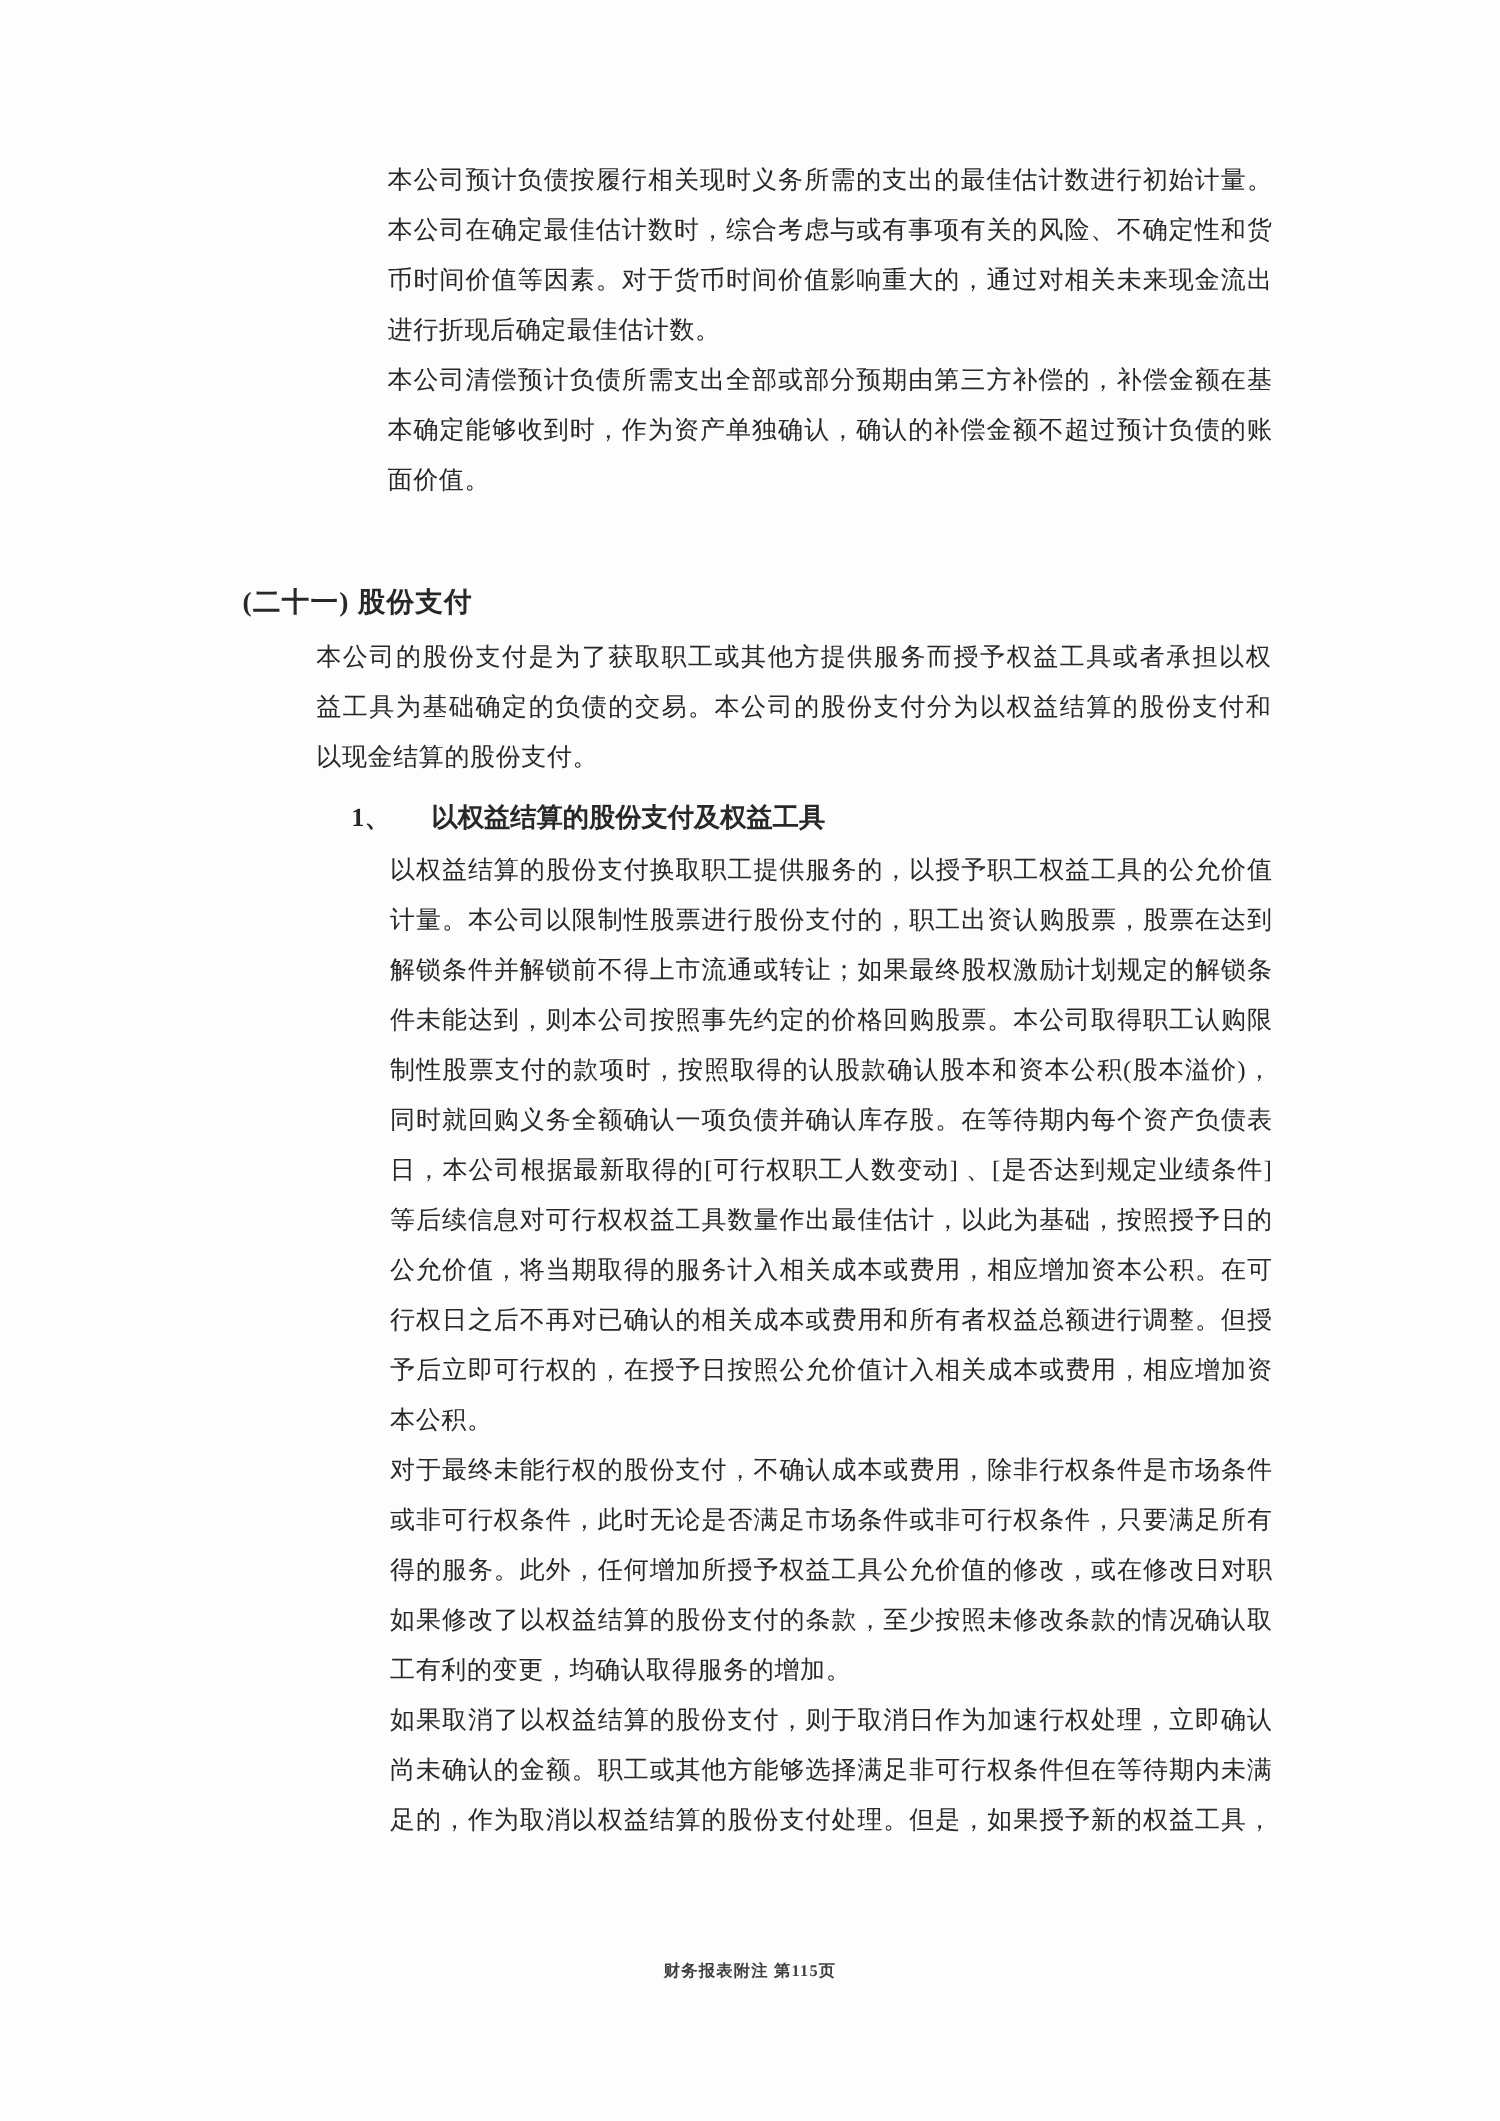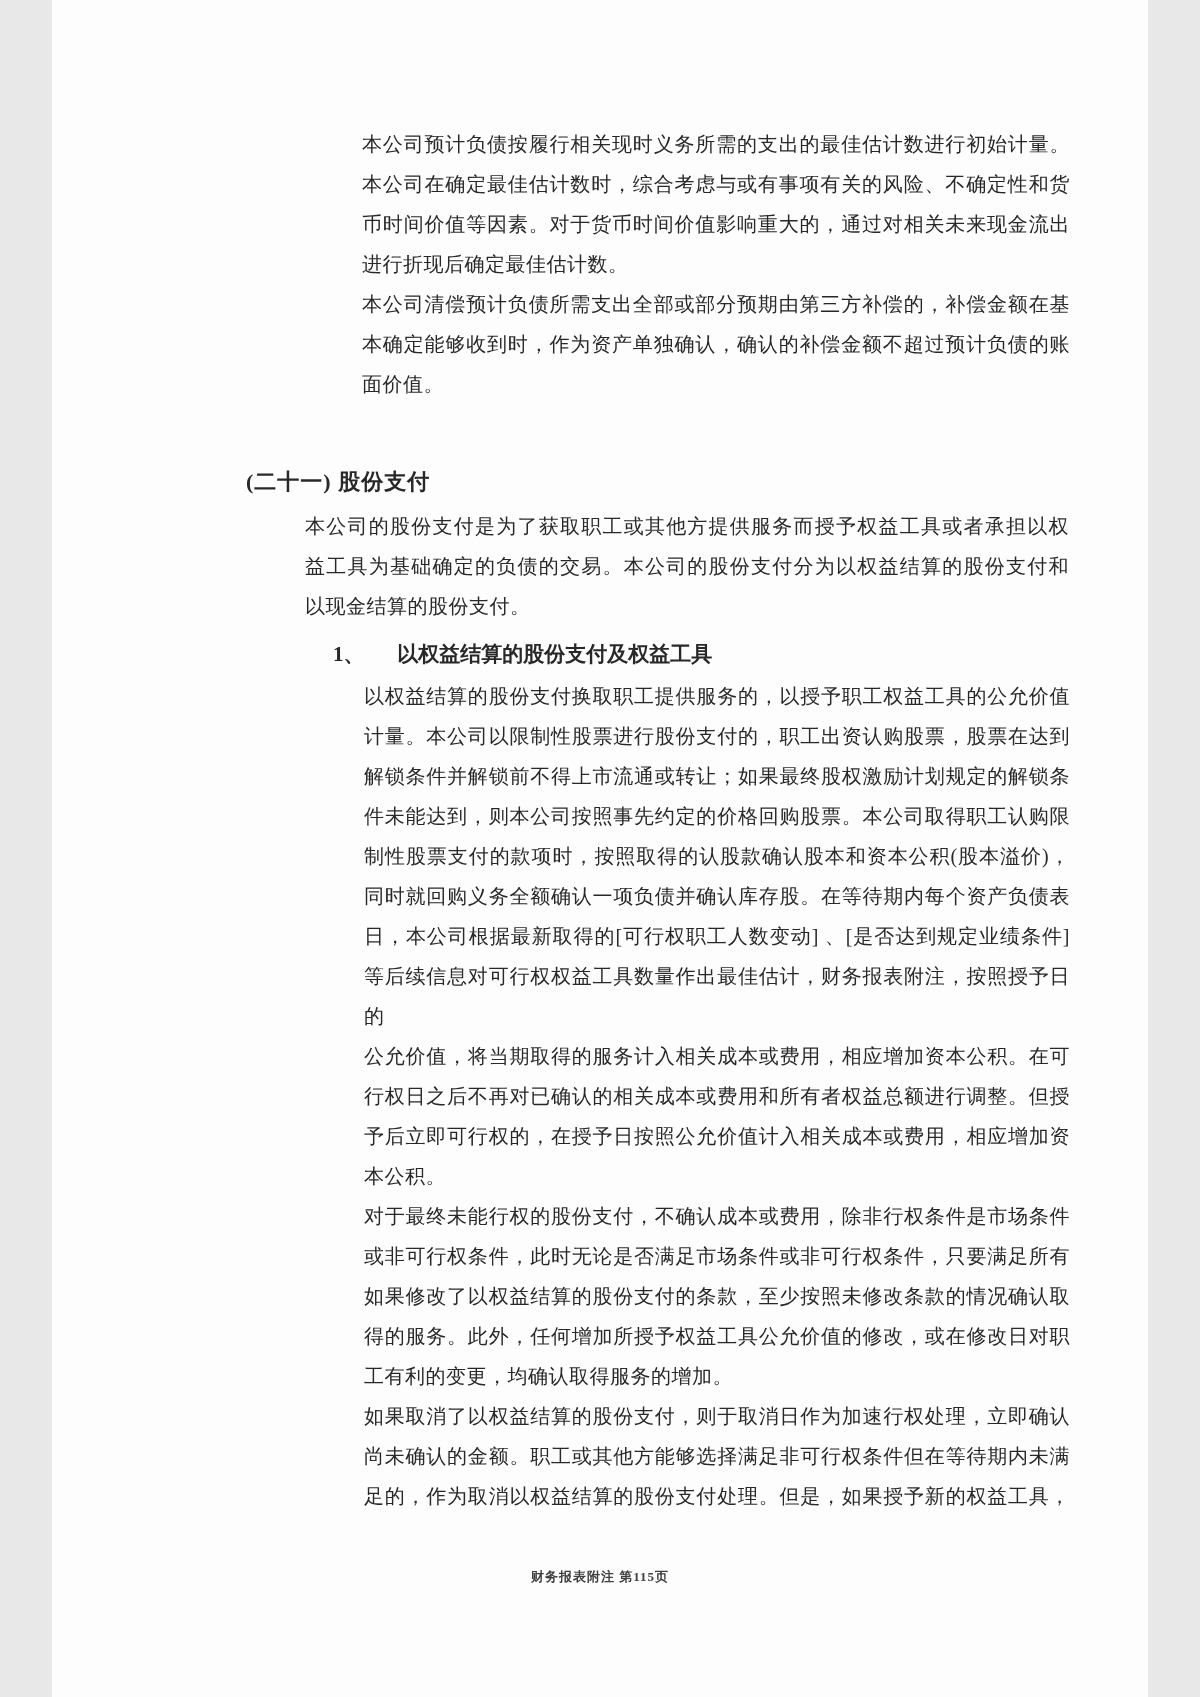--- a/index.html
+++ b/index.html
@@ -2,21 +2,21 @@
 <html><head>
 <meta charset="utf-8">
 <style>
   html, body {
     margin: 0;
     padding: 0;
     background: #e8e8e8;
   }
   #page {
     position: relative;
-    width: 1096px;
+    width: 1200px;
     height: 1697px;
     margin: 0 auto;
     background: #fdfdfd;
     font-family: "Liberation Serif", "DejaVu Serif", serif;
     color: #282828;
     overflow: hidden;
   }
   .block {
     position: absolute;
   }
@@ -98,31 +98,31 @@
   </div>
 
   <div id="s1-body" class="block">
     <div class="line">以权益结算的股份支付换取职工提供服务的，以授予职工权益工具的公允价值</div>
     <div class="line">计量。本公司以限制性股票进行股份支付的，职工出资认购股票，股票在达到</div>
     <div class="line">解锁条件并解锁前不得上市流通或转让；如果最终股权激励计划规定的解锁条</div>
     <div class="line">件未能达到，则本公司按照事先约定的价格回购股票。本公司取得职工认购限</div>
     <div class="line">制性股票支付的款项时，按照取得的认股款确认股本和资本公积(股本溢价)，</div>
     <div class="line">同时就回购义务全额确认一项负债并确认库存股。在等待期内每个资产负债表</div>
     <div class="line">日，本公司根据最新取得的[可行权职工人数变动] 、[是否达到规定业绩条件]</div>
-    <div class="line">等后续信息对可行权权益工具数量作出最佳估计，财务报表附注，按照授予日的</div>
+    <div class="line">等后续信息对可行权权益工具数量作出最佳估计，以此为基础，按照授予日的</div>
     <div class="line">公允价值，将当期取得的服务计入相关成本或费用，相应增加资本公积。在可</div>
     <div class="line">行权日之后不再对已确认的相关成本或费用和所有者权益总额进行调整。但授</div>
     <div class="line">予后立即可行权的，在授予日按照公允价值计入相关成本或费用，相应增加资</div>
     <div class="line last">本公积。</div>
 
     <div class="line">对于最终未能行权的股份支付，不确认成本或费用，除非行权条件是市场条件</div>
     <div class="line">或非可行权条件，此时无论是否满足市场条件或非可行权条件，只要满足所有</div>
 
+    <div class="line">得的服务。此外，任何增加所授予权益工具公允价值的修改，或在修改日对职</div>
     <div class="line">如果修改了以权益结算的股份支付的条款，至少按照未修改条款的情况确认取</div>
-    <div class="line">得的服务。此外，任何增加所授予权益工具公允价值的修改，或在修改日对职</div>
     <div class="line last">工有利的变更，均确认取得服务的增加。</div>
 
     <div class="line">如果取消了以权益结算的股份支付，则于取消日作为加速行权处理，立即确认</div>
     <div class="line">尚未确认的金额。职工或其他方能够选择满足非可行权条件但在等待期内未满</div>
     <div class="line">足的，作为取消以权益结算的股份支付处理。但是，如果授予新的权益工具，</div>
   </div>
 
   <div id="footer">财务报表附注 第115页</div>
 
 </div>

